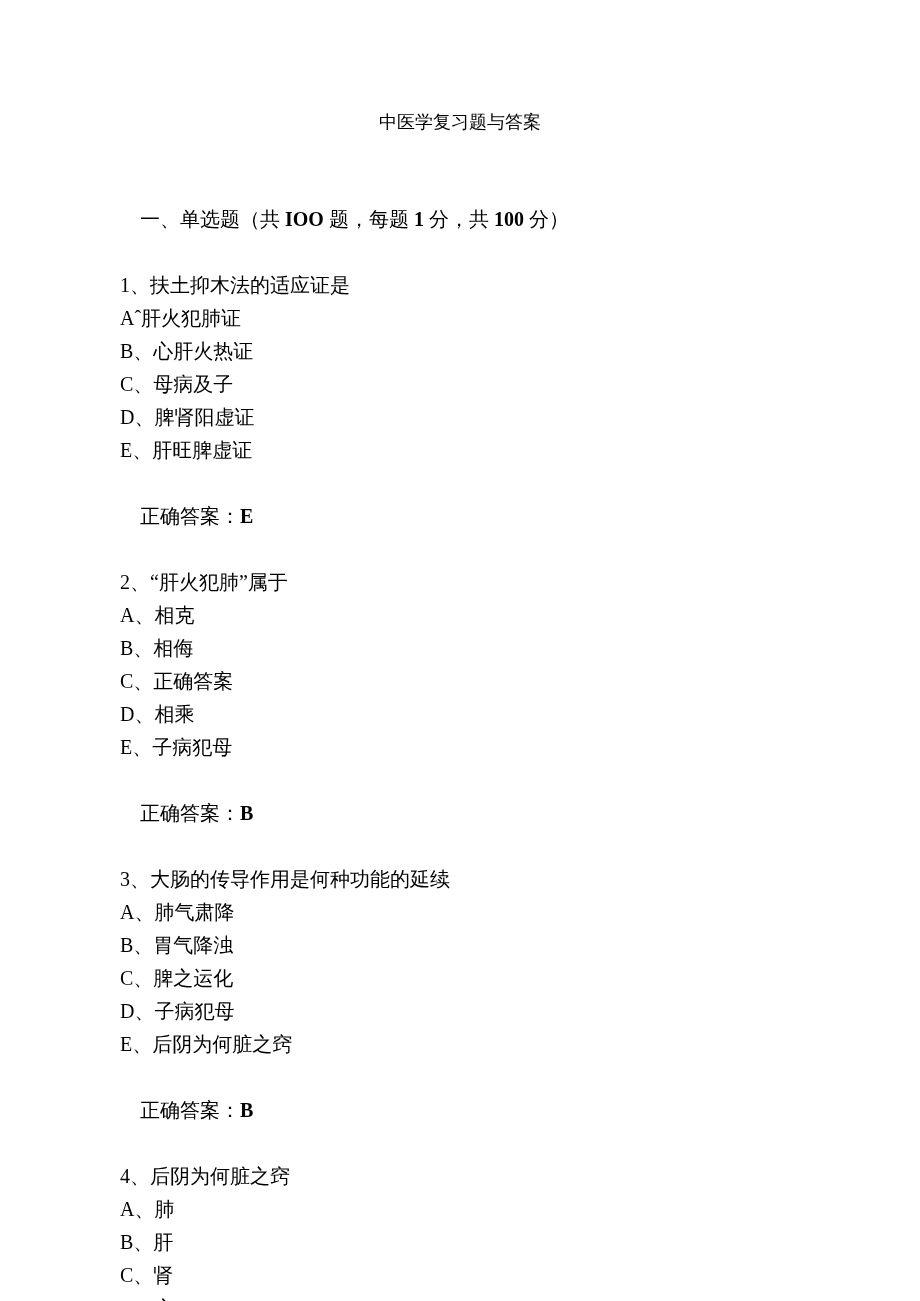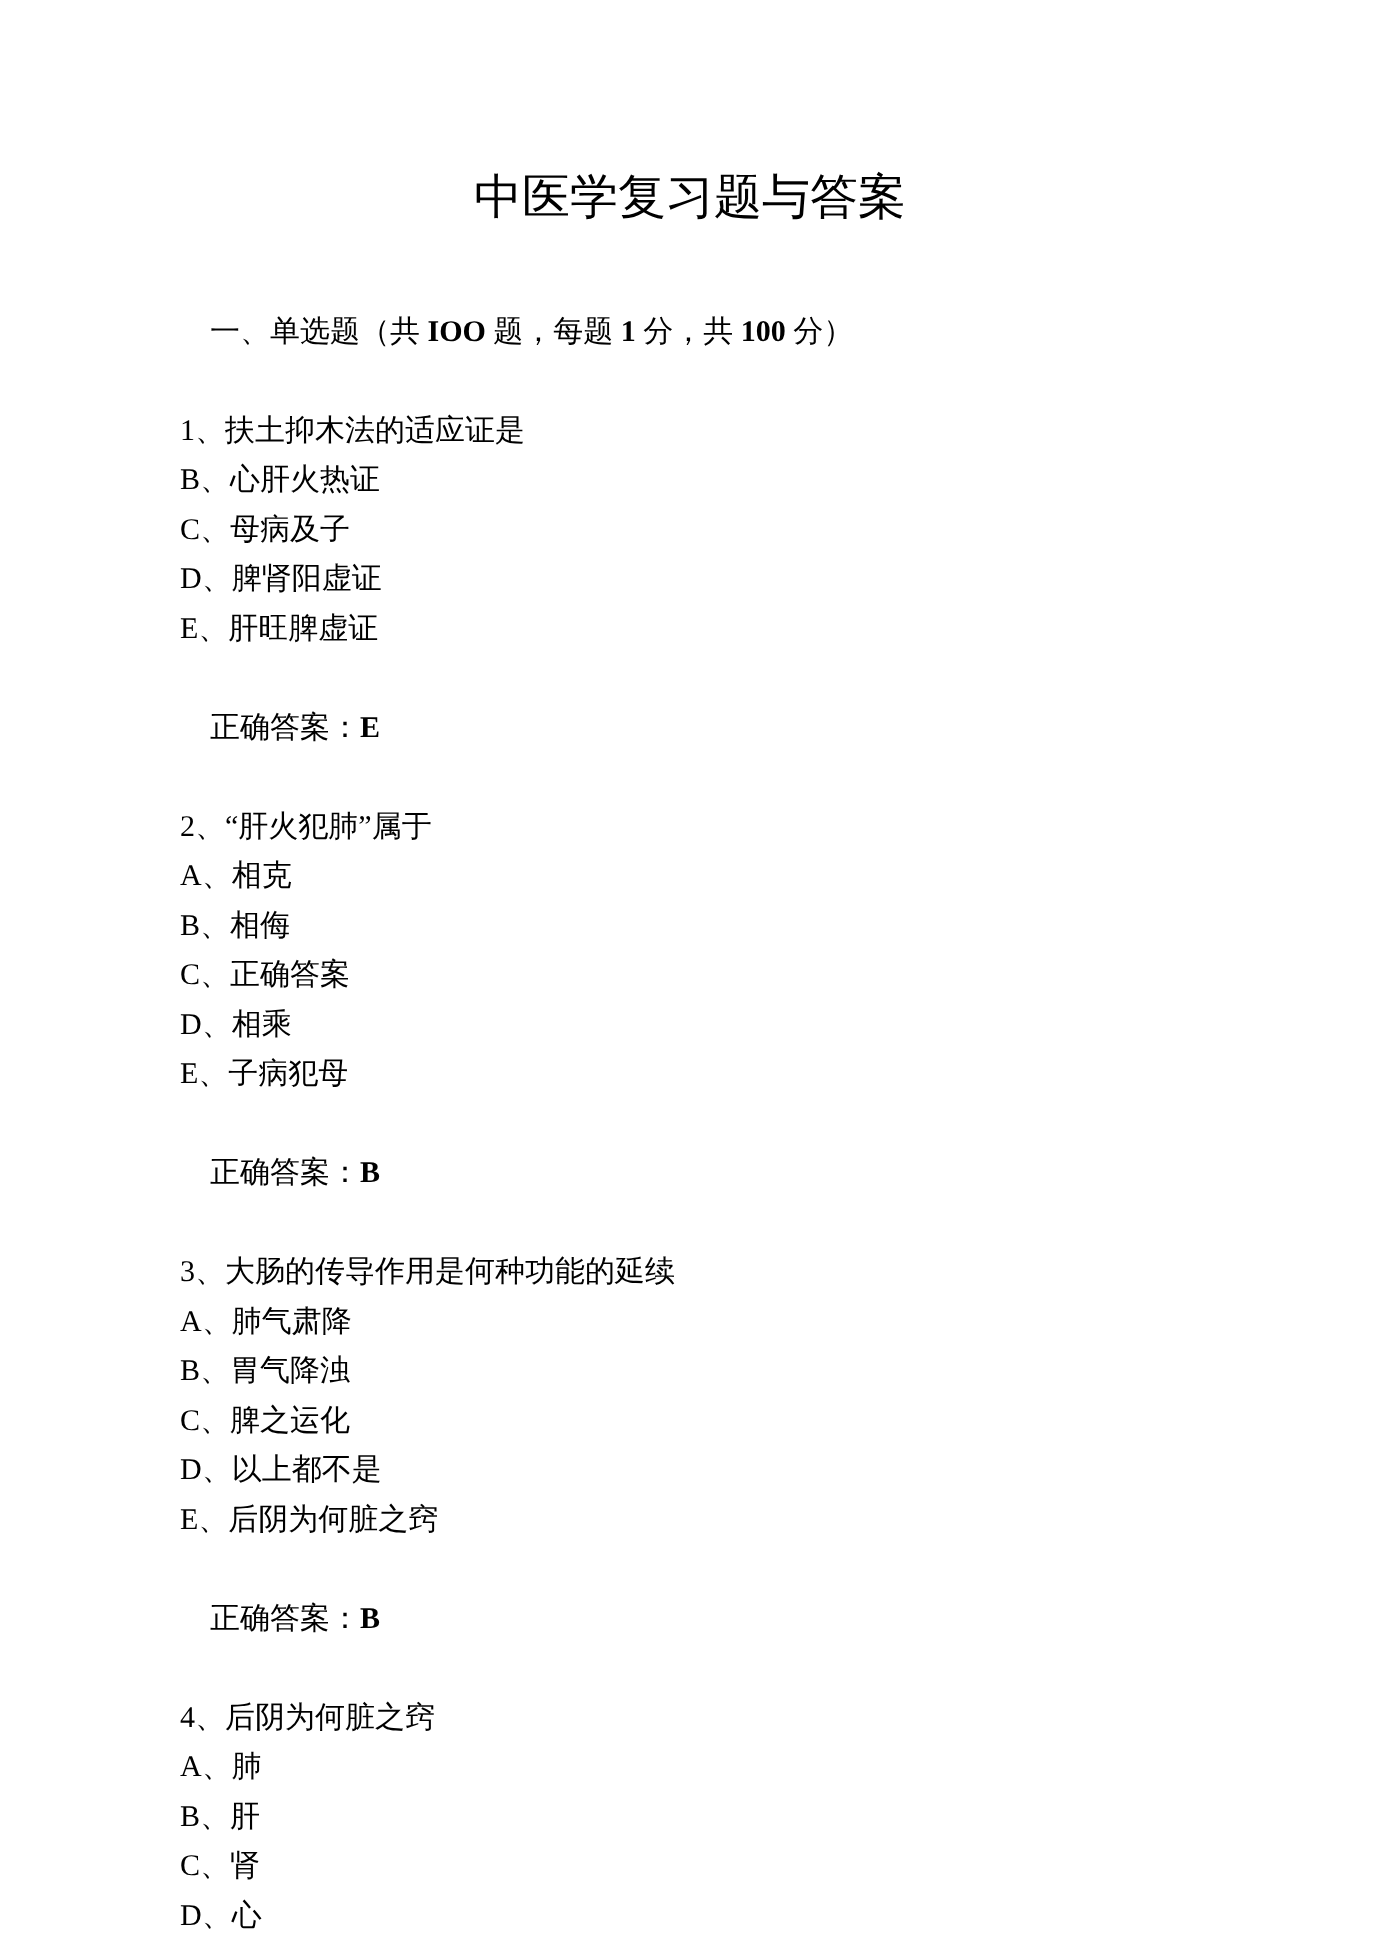--- a/index.html
+++ b/index.html
@@ -9,23 +9,23 @@
     font-family: "SimSun", "宋体", serif;
     width: 920px;
   }
   .page {
     padding: 110px 120px 60px 120px;
     box-sizing: border-box;
     color: #000;
   }
   .title {
     text-align: center;
-    font-size: 32px;
+    font-size: 18px;
     font-family: "SimSun", "宋体", serif;
-    margin-bottom: 18px;
+    margin-bottom: 36px;
   }
   .line {
     font-size: 20px;
     line-height: 1.65;
     white-space: pre-wrap;
   }
   .answer-label {
     display: inline;
   }
   .answer-value {
@@ -43,20 +43,21 @@
 
 <div class="page">
 
   <div class="title">中医学复习题与答案</div>
 
   <div class="line section">
     <span>一、单选题（共 </span><span class="bold-inline">IOO</span><span> 题，每题 </span><span class="bold-inline">1</span><span> 分，共 </span><span class="bold-inline">100</span><span> 分）</span>
   </div>
 
   <div class="line">1、扶土抑木法的适应证是</div>
+  <div class="line">Aˆ肝火犯肺证</div>
   <div class="line">B、心肝火热证</div>
   <div class="line">C、母病及子</div>
   <div class="line">D、脾肾阳虚证</div>
   <div class="line">E、肝旺脾虚证</div>
   <div class="line">
     <span class="answer-label">正确答案：</span><span class="answer-value">E</span>
   </div>
 
   <div class="line">2、“肝火犯肺”属于</div>
   <div class="line">A、相克</div>
@@ -65,21 +66,21 @@
   <div class="line">D、相乘</div>
   <div class="line">E、子病犯母</div>
   <div class="line">
     <span class="answer-label">正确答案：</span><span class="answer-value">B</span>
   </div>
 
   <div class="line">3、大肠的传导作用是何种功能的延续</div>
   <div class="line">A、肺气肃降</div>
   <div class="line">B、胃气降浊</div>
   <div class="line">C、脾之运化</div>
-  <div class="line">D、以上都不是</div>
+  <div class="line">D、子病犯母</div>
   <div class="line">E、后阴为何脏之窍</div>
   <div class="line">
     <span class="answer-label">正确答案：</span><span class="answer-value">B</span>
   </div>
 
   <div class="line">4、后阴为何脏之窍</div>
   <div class="line">A、肺</div>
   <div class="line">B、肝</div>
   <div class="line">C、肾</div>
   <div class="line">D、心</div>

